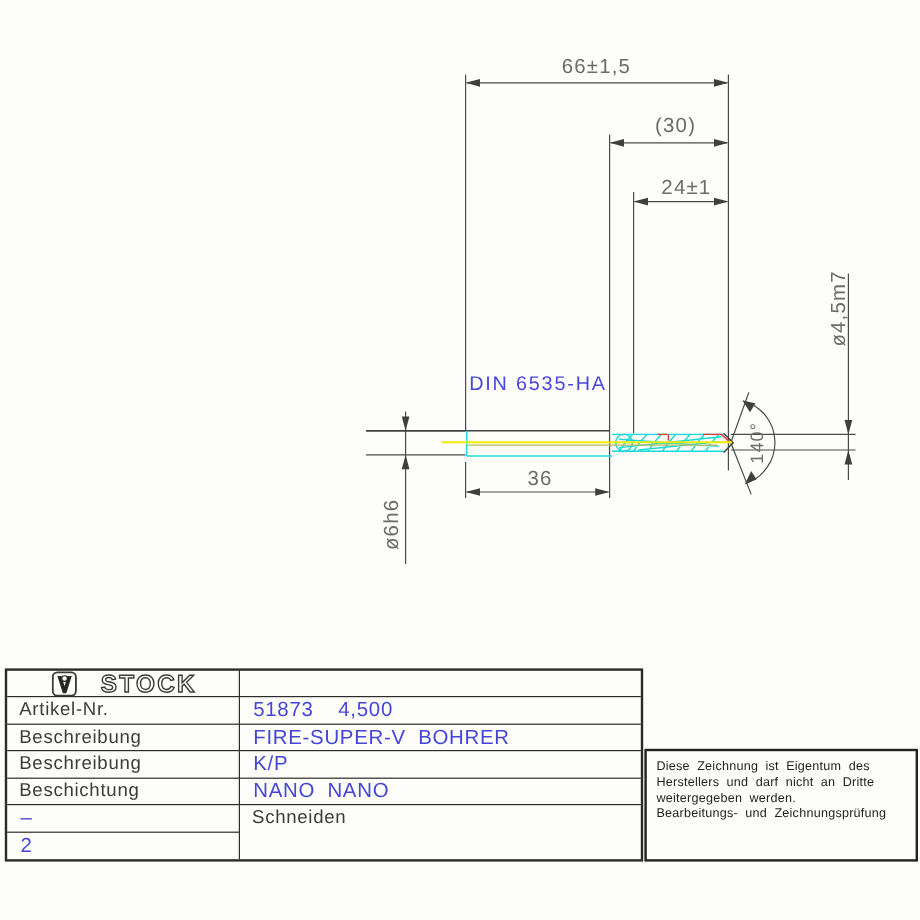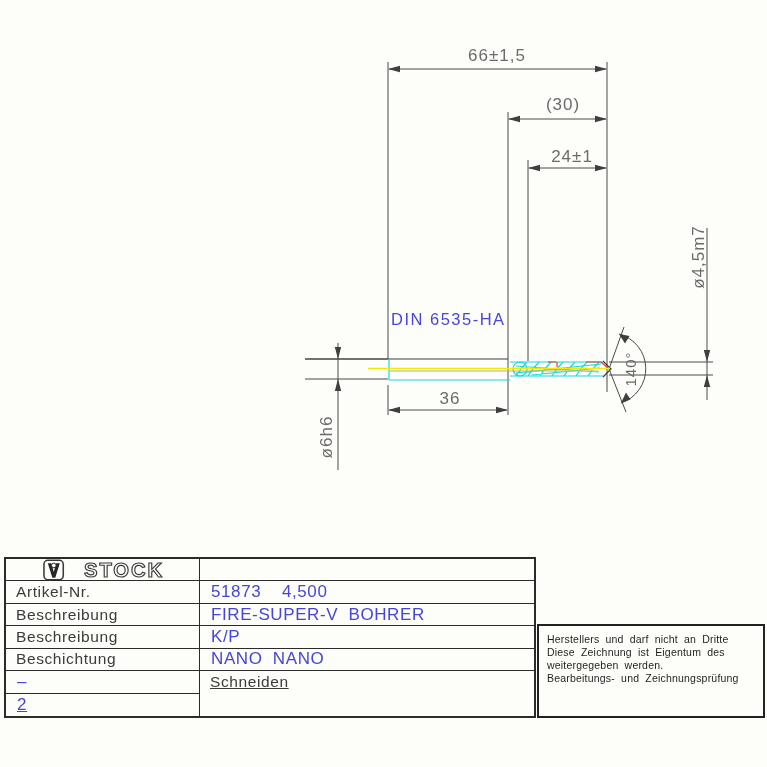--- a/index.html
+++ b/index.html
@@ -26,21 +26,21 @@
   .tblock{
     position:absolute;left:4px;top:557px;width:532px;height:161px;
     box-sizing:border-box;border:2px solid #2b2b2b;background:#fdfdf9;
     display:grid;grid-template-columns:194px 1fr;grid-template-rows:repeat(7,1fr);
   }
   .cell{
     box-sizing:border-box;border-right:1.4px solid #2b2b2b;border-bottom:1.4px solid #2b2b2b;
     display:flex;align-items:center;overflow:hidden;white-space:pre;
   }
   .cell:nth-child(even){border-right:none;}
-  .cell:nth-last-child(-n+2){border-bottom:none;text-decoration:underline;}
+  .cell:nth-last-child(-n+2){border-bottom:none;}
   .lab{color:#3b3b3b;font-size:15.5px;letter-spacing:0.6px;padding-left:10px;}
   .val{color:#4545da;font-size:17px;letter-spacing:0.6px;word-spacing:5px;padding-left:11px;}
   .logo-cell{padding-left:37px;gap:18px;}
 
   
   .notice{
     position:absolute;left:537px;top:624px;width:228px;height:94px;
     box-sizing:border-box;border:2px solid #222;background:#fdfdf9;
     padding:7px 4px 0 8px;color:#1e1e1e;
     font-size:10.5px;line-height:13.1px;letter-spacing:0.2px;word-spacing:3px;
@@ -139,19 +139,19 @@
     <div class="cell lab">Beschreibung</div>
     <div class="cell val">K/P</div>
     <div class="cell lab">Beschichtung</div>
     <div class="cell val">NANO NANO</div>
     <div class="cell val">–</div>
     <div class="cell lab">Schneiden</div>
     <div class="cell val">2</div>
   </div>
 
   <div class="notice">
+    <div>Diese Zeichnung ist Eigentum des</div>
     <div>Herstellers und darf nicht an Dritte</div>
-    <div>Diese Zeichnung ist Eigentum des</div>
     <div>weitergegeben werden.</div>
     <div>Bearbeitungs- und Zeichnungsprüfung</div>
   </div>
 
 </div>
 
 </body></html>

